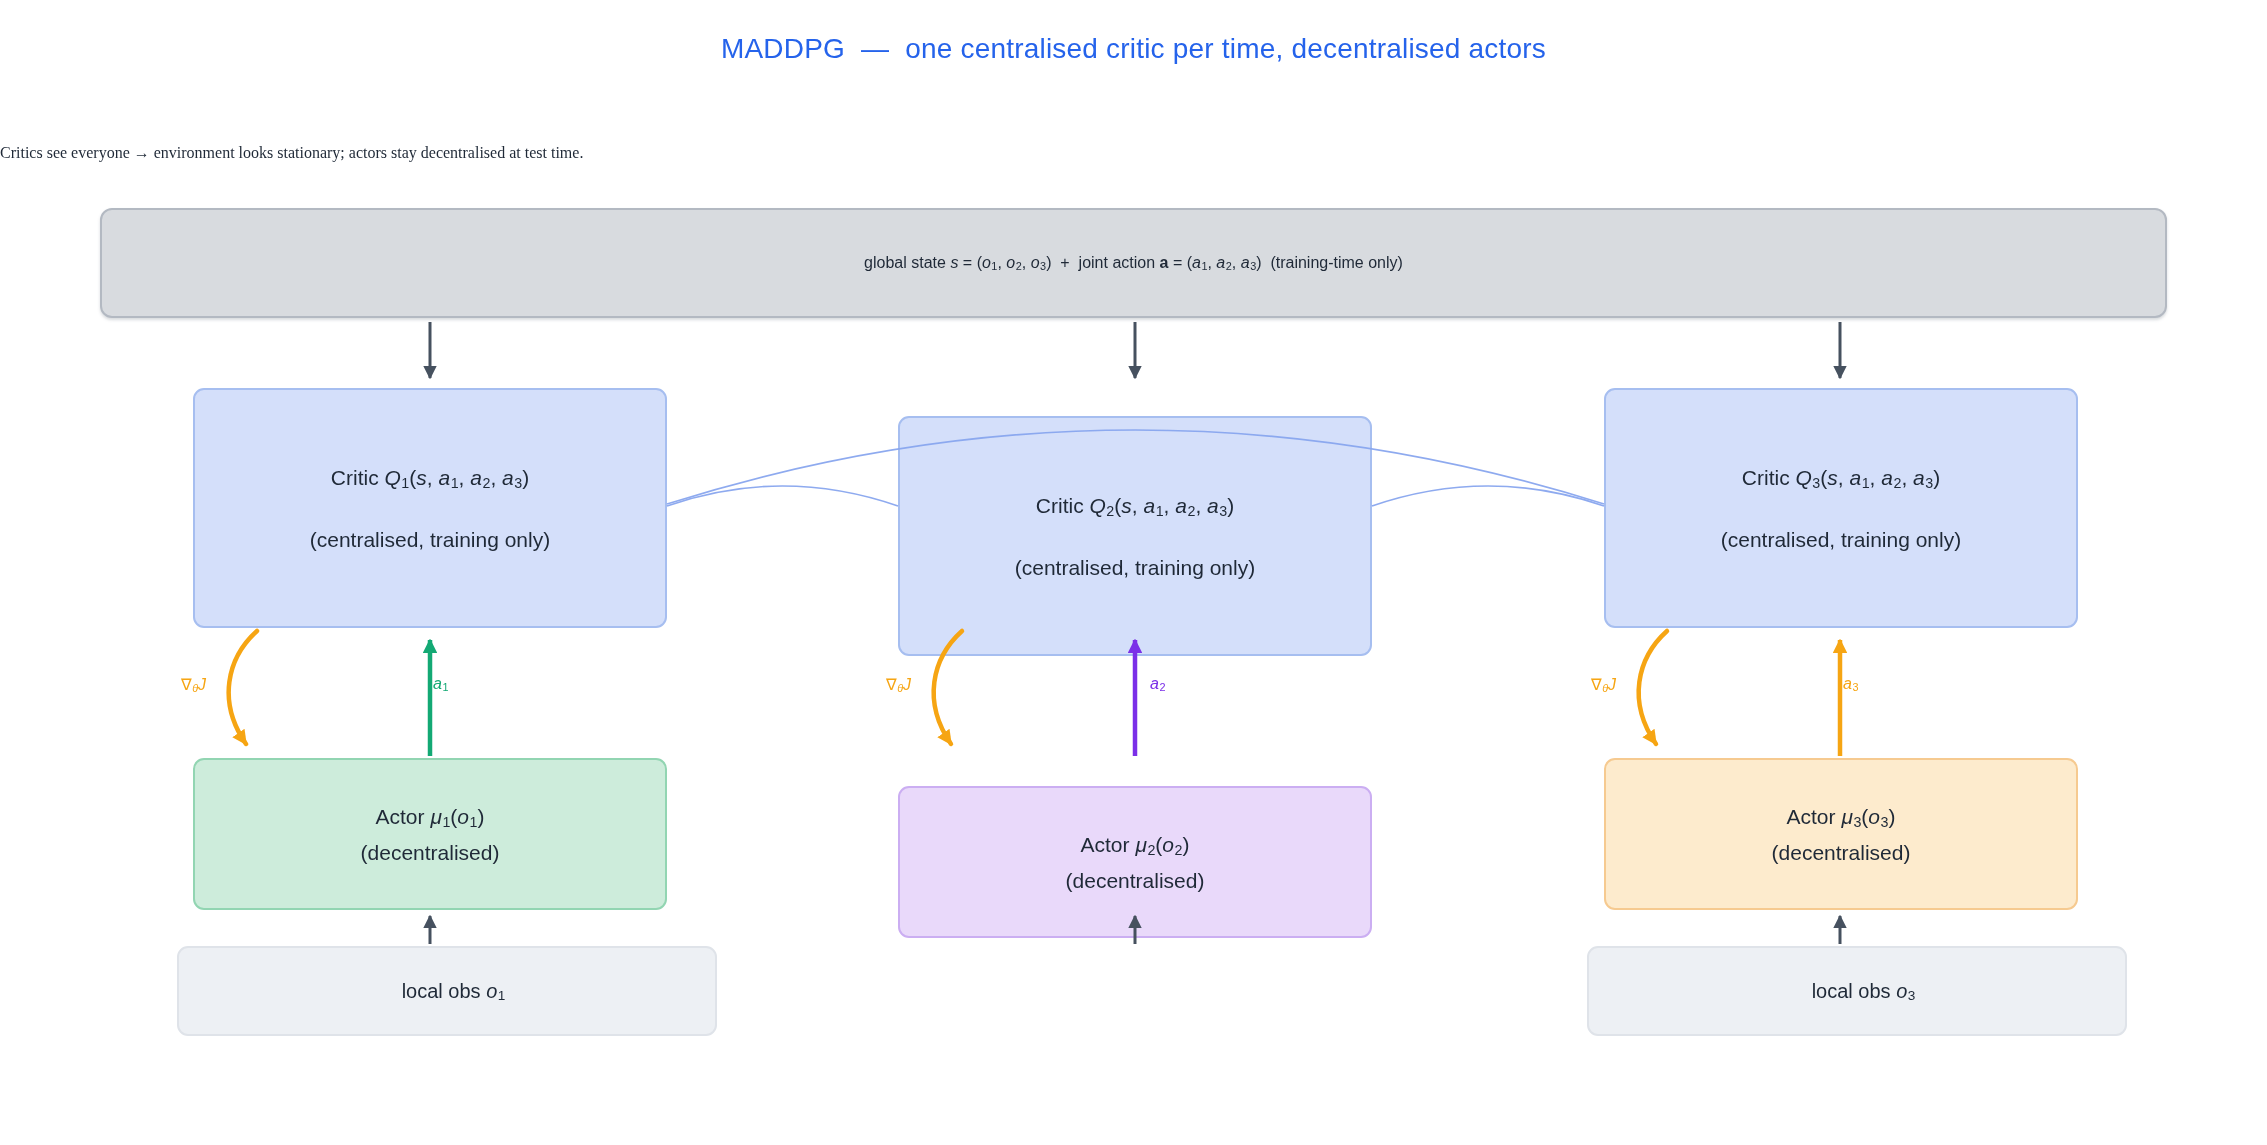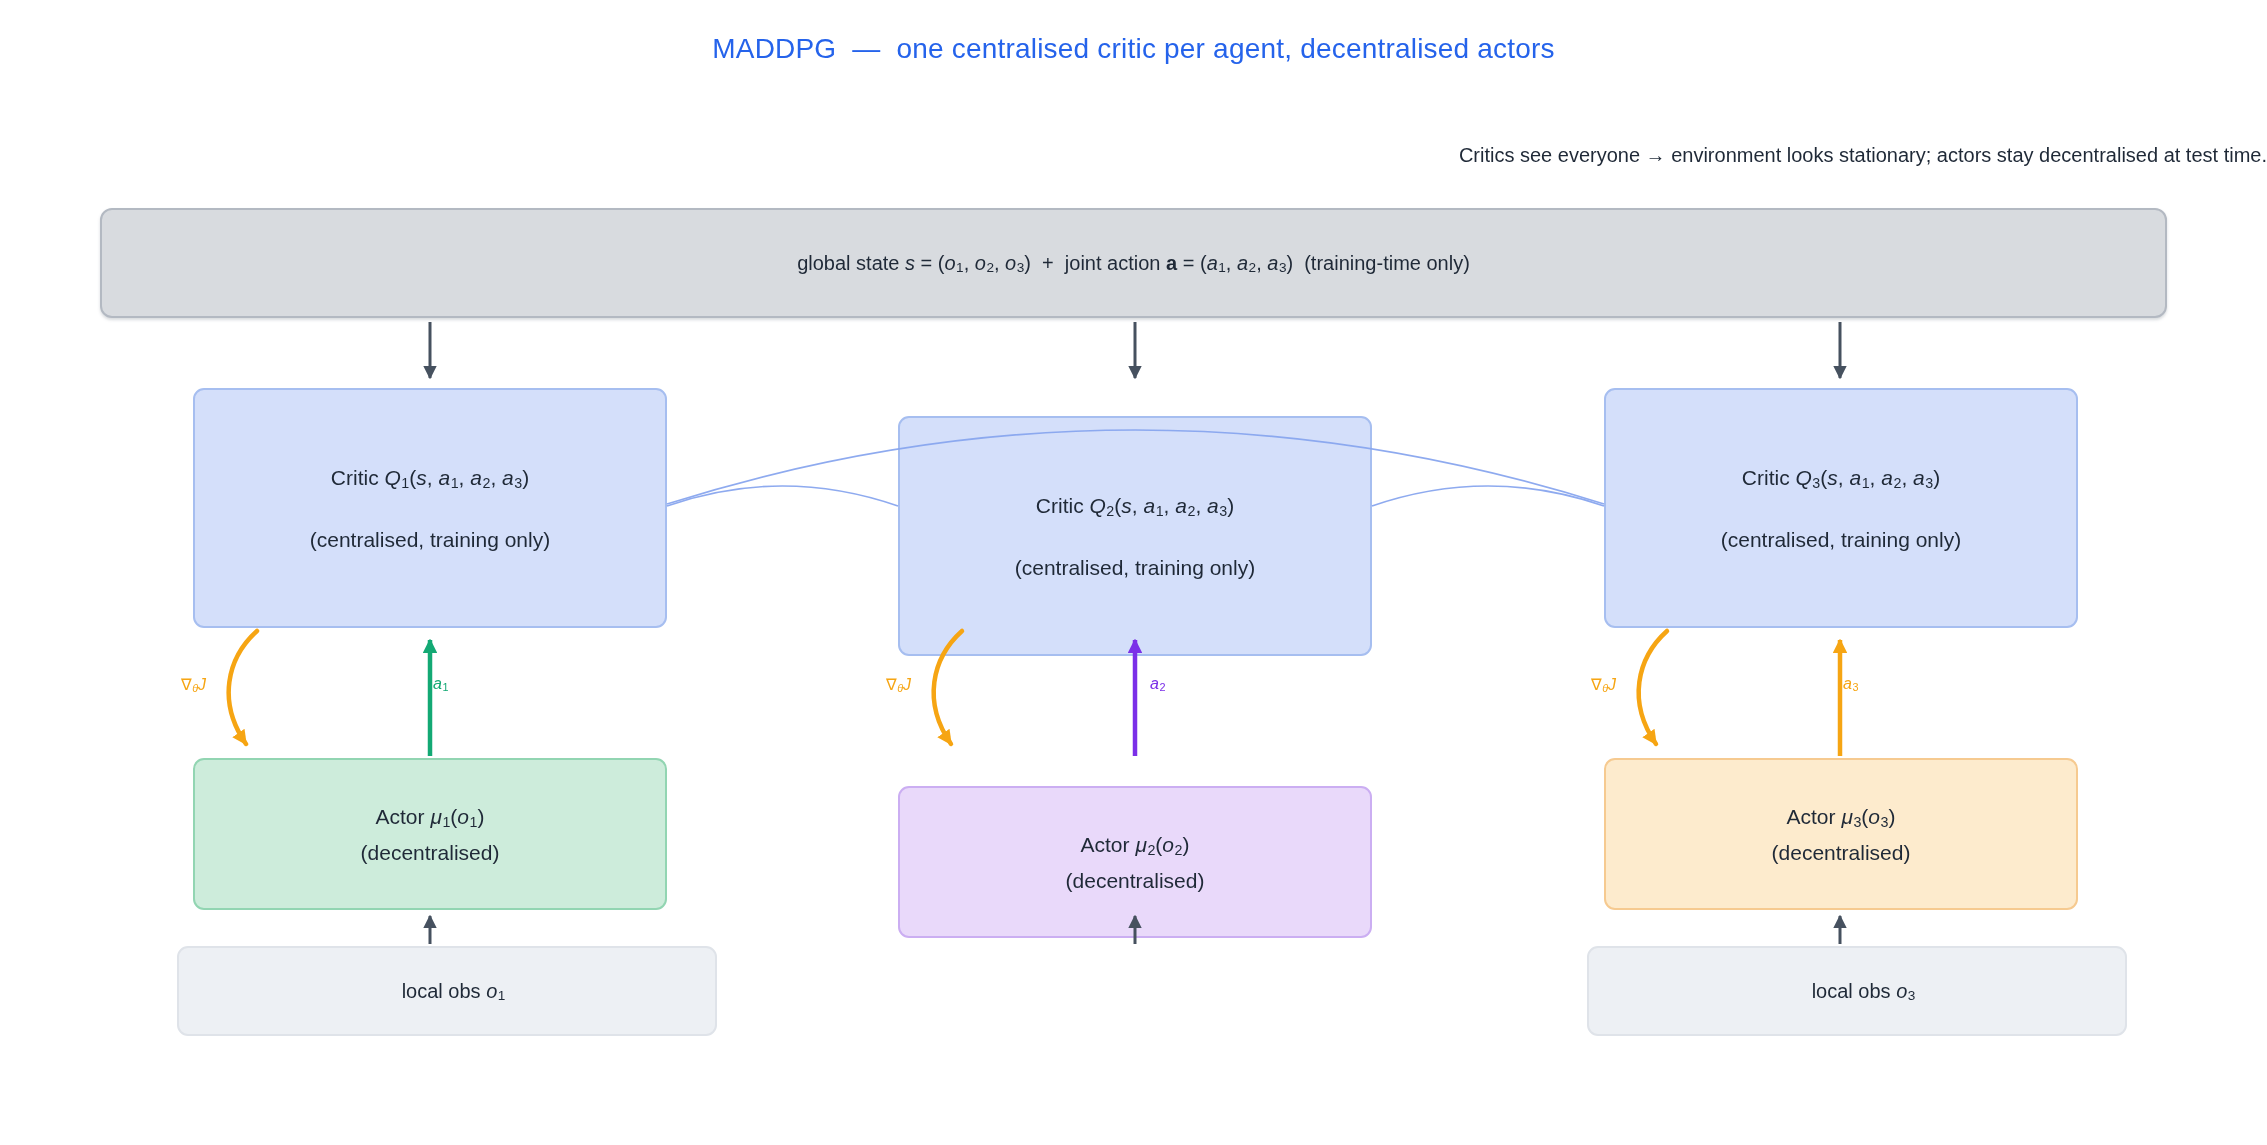--- a/index.html
+++ b/index.html
@@ -6,34 +6,34 @@
   .canvas{
     position:relative; width:2267px; height:1145px; overflow:hidden;
     font-family:"Liberation Sans","DejaVu Sans",sans-serif;
     background:var(--page_bg,#fff); color:var(--text_dark,#1f2937);
   }
   .title{
     position:absolute; top:33px; left:0; width:100%; text-align:center;
     font-size:28px; color:var(--title_blue); white-space:pre; letter-spacing:0.2px;
   }
   .subtitle{
-    position:absolute; top:144px; left:0; width:100%; text-align:right;
-    font-size:20px; color:var(--text_dark); white-space:pre;
+    position:absolute; top:144px; left:0; width:100%; text-align:left;
+    font-size:16px; color:var(--text_dark); white-space:pre;font-family:Liberation Serif, serif;
   }
   .box{
     position:absolute; box-sizing:border-box; border-radius:11px;
     display:flex; flex-direction:column; align-items:center; justify-content:center;
     text-align:center;
   }
   .rich{white-space:pre;}
   .state-box{
     left:100px; top:208px; width:2067px; height:110px; border-radius:12px;
     background:var(--state_fill); border:2px solid var(--state_border);
     box-shadow:0 2px 3px rgba(100,110,125,0.25);
-    font-size:20px; color:var(--text_dark);
+    font-size:16px; color:var(--text_dark);
   }
   .critic{
     top:388px; width:474px; height:240px;
     background:var(--critic_fill); border:2px solid var(--critic_border);gap:26px;
   }
   .actor{ top:758px; width:474px; height:152px; border-width:2px; border-style:solid;}
   .actor-1{background:var(--actor1_fill); border-color:var(--actor1_border);}
   .actor-2{background:var(--actor2_fill); border-color:var(--actor2_border);}
   .actor-3{background:var(--actor3_fill); border-color:var(--actor3_border);}
   .obs{
@@ -61,21 +61,21 @@
   .action-label-3{color:var(--action3_orange);}
   .it{font-style:italic;}
   .bd{font-weight:700;}
   .sb{font-size:0.68em; position:relative; top:0.22em; margin-left:0.5px;}
 </style>
 </head>
 <body>
 
 <div class="canvas">
 
-  <div class="title">MADDPG  —  one centralised critic per agent, decentralised actors</div>
+  <div class="title">MADDPG  —  one centralised critic per time, decentralised actors</div>
   <div class="subtitle">Critics see everyone → environment looks stationary; actors stay decentralised at test time.</div>
 
   <div class="box state-box">
     <div class="rich"><span>global state </span><span class="it">s</span><span> = (</span><span class="it">o</span><span class="sb">1</span><span>, </span><span class="it">o</span><span class="sb">2</span><span>, </span><span class="it">o</span><span class="sb">3</span><span>)  +  joint action </span><span class="bd">a</span><span> = (</span><span class="it">a</span><span class="sb">1</span><span>, </span><span class="it">a</span><span class="sb">2</span><span>, </span><span class="it">a</span><span class="sb">3</span><span>)  (training-time only)</span></div>
   </div>
 
   <div class="box critic critic-1">
     <div class="boxline rich"><span>Critic </span><span class="it">Q</span><span class="sb">1</span><span>(</span><span class="it">s</span><span>, </span><span class="it">a</span><span class="sb">1</span><span>, </span><span class="it">a</span><span class="sb">2</span><span>, </span><span class="it">a</span><span class="sb">3</span><span>)</span></div>
     <div class="boxline">(centralised, training only)</div>
   </div>

